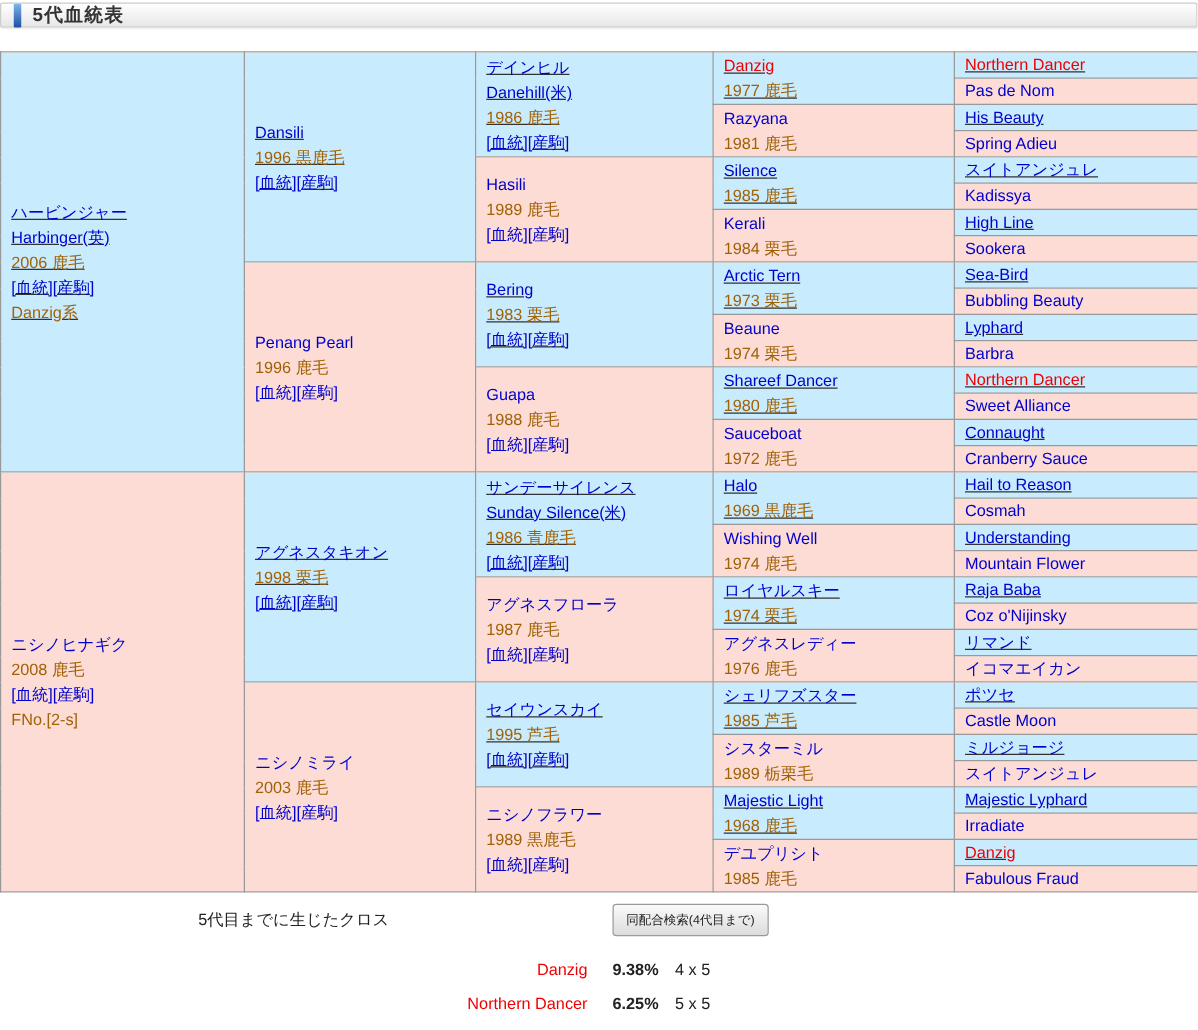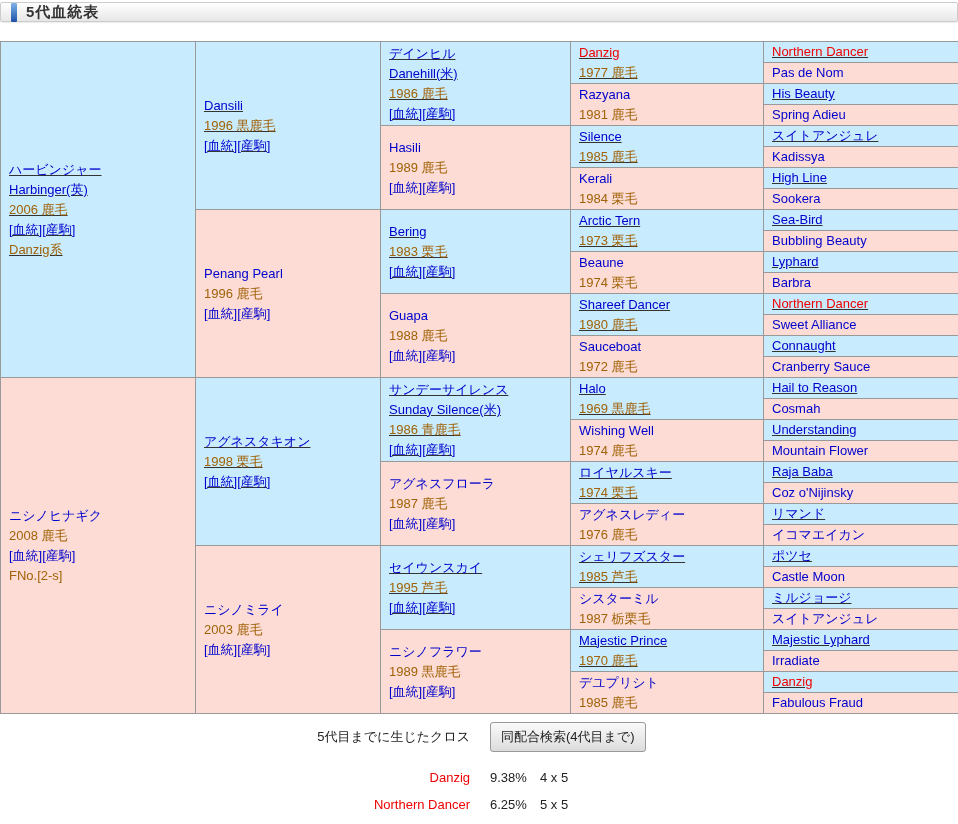--- a/index.html
+++ b/index.html
@@ -72,36 +72,36 @@
     font-size:13px;
     color:#222;
   }
   .cross-row{
     display:grid;
     grid-template-columns:470px 1fr;
     column-gap:20px;
     align-items:center;
   }
   .cross-row.head{min-height:28px;}
-  .cross-label{text-align:right;}
+  .cross-label{text-align:center;}
   .search-button{
     justify-self:start;
     font-family:"Liberation Sans","DejaVu Sans",sans-serif;
-    font-size:13px;
+    font-size:10px;
     color:#222;
     padding:5px 10px;
     border:1px solid #999;
     border-radius:3px;
     background:linear-gradient(#fafafa,#dcdcdc);
     cursor:pointer;
   }
   .cross-list-row{margin-top:6px; height:21px; line-height:21px;}
   .cross-list-row.first{margin-top:15px;}
   .cross-name{text-align:right;color:var(--highlight);}
-  .cross-value .pct{display:inline-block;width:50px;}
+  .cross-value .pct{display:inline-block;width:50px;font-weight:bold;}
 </style>
 </head>
 <body>
 
 <div class="title-bar">
   <span class="accent"></span>
   <h1 class="title">5代血統表</h1>
 </div>
 
 <table class="ped-table">
@@ -361,40 +361,40 @@
         </td>
       </tr>
       <tr>
         <td rowspan="1" class="f">
           <div class="line name"><a class="horse-link">Castle Moon</a></div>
         </td>
       </tr>
       <tr>
         <td rowspan="2" class="f">
           <div class="line name"><a class="horse-link">シスターミル</a></div>
-          <div class="line info">1987 栃栗毛</div>
+          <div class="line info">1989 栃栗毛</div>
         </td>
         <td rowspan="1" class="m">
           <div class="line name"><a class="horse-link">ミルジョージ</a></div>
         </td>
       </tr>
       <tr>
         <td rowspan="1" class="f">
           <div class="line name"><a class="horse-link">スイトアンジュレ</a></div>
         </td>
       </tr>
       <tr>
         <td rowspan="4" class="f">
           <div class="line name"><a class="horse-link">ニシノフラワー</a></div>
           <div class="line info">1989 黒鹿毛</div>
           <div class="line cell-links"><a>[血統]</a><a>[産駒]</a></div>
         </td>
         <td rowspan="2" class="m">
-          <div class="line name"><a class="horse-link">Majestic Prince</a></div>
-          <div class="line info">1970 鹿毛</div>
+          <div class="line name"><a class="horse-link">Majestic Light</a></div>
+          <div class="line info">1968 鹿毛</div>
         </td>
         <td rowspan="1" class="m">
           <div class="line name"><a class="horse-link">Majestic Lyphard</a></div>
         </td>
       </tr>
       <tr>
         <td rowspan="1" class="f">
           <div class="line name"><a class="horse-link">Irradiate</a></div>
         </td>
       </tr>

